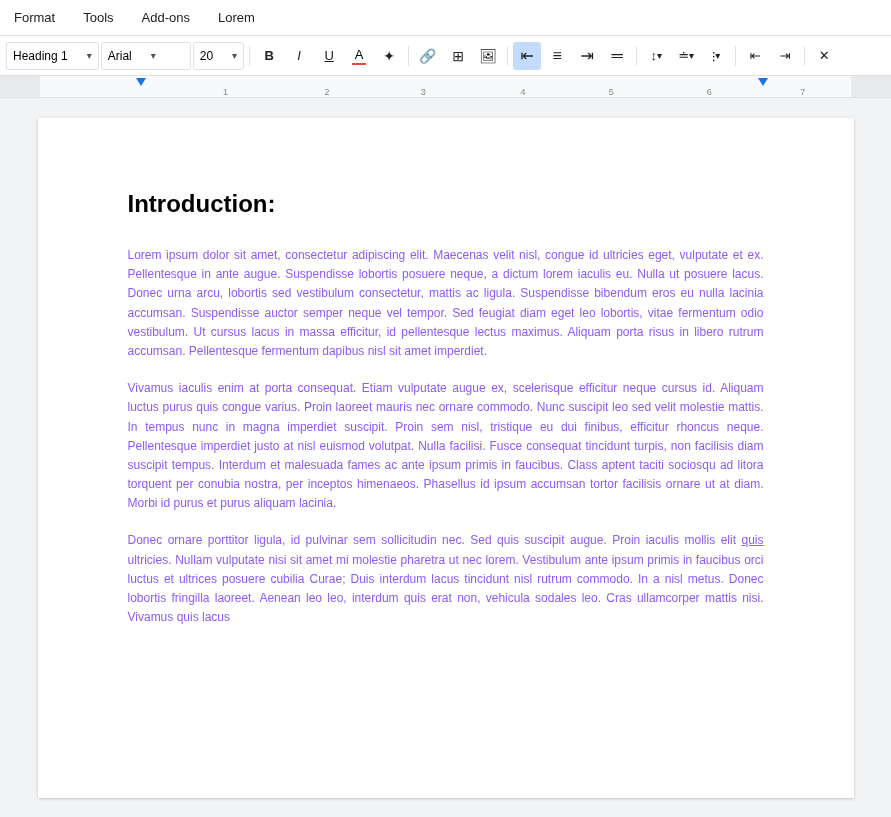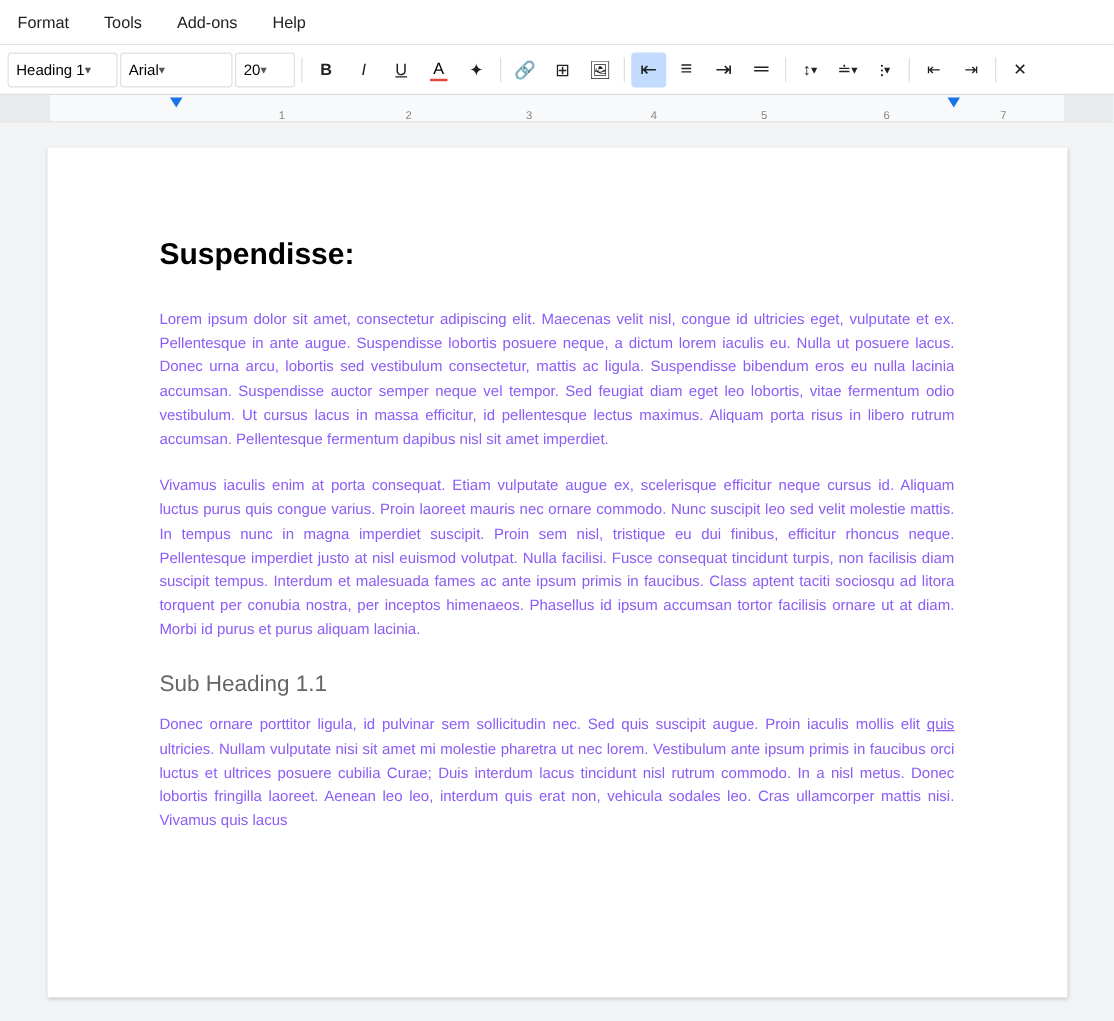--- a/index.html
+++ b/index.html
@@ -45,21 +45,21 @@
     .toolbar-select {
       display: flex;
       align-items: center;
       border: 1px solid #e0e0e0;
       border-radius: 3px;
       padding: 2px 6px;
       font-size: 12px;
       background: #fff;
       cursor: pointer;
       height: 28px;
-      gap: 0;
+      gap: 19px;
     }
     .toolbar-select .chevron { font-size: 10px; color: #555; }
     .toolbar-divider {
       width: 1px;
       height: 20px;
       background: #e0e0e0;
       margin: 0 3px;
     }
     .toolbar-btn {
       display: flex;
@@ -183,21 +183,21 @@
     }
     .doc-body .underlined { text-decoration: underline; }
   </style>
 </head>
 <body>
 
 <div class="menu-bar">
   <span class="menu-item">Format</span>
   <span class="menu-item">Tools</span>
   <span class="menu-item">Add-ons</span>
-  <span class="menu-item">Help</span>
+  <span class="menu-item">Lorem</span>
 </div>
 
 <div class="toolbar">
 
   <div class="toolbar-select style-select">
     <span>Heading 1</span>
     <span class="chevron">▾</span>
   </div>
 
   <div class="toolbar-select font-select">
@@ -289,31 +289,30 @@
     <div class="ruler-mark" style="left:90.1%;font-size:9px;">7</div>
 
     <div class="ruler-tab-left" style="left:15.3%;"></div>
     <div class="ruler-tab-right" style="left:85.1%;"></div>
   </div>
 </div>
 
 <div class="doc-area">
   <div class="page">
 
-    <div class="doc-title">Suspendisse:</div>
+    <div class="doc-title">Introduction:</div>
 
 
     <div class="doc-body">
       <span>Lorem ipsum dolor sit amet, consectetur adipiscing elit. Maecenas velit nisl, congue id ultricies eget, vulputate et ex. Pellentesque in ante augue. Suspendisse lobortis posuere neque, a dictum lorem iaculis eu. Nulla ut posuere lacus. Donec urna arcu, lobortis sed vestibulum consectetur, mattis ac ligula. Suspendisse bibendum eros eu nulla lacinia accumsan. Suspendisse auctor semper neque vel tempor. Sed feugiat diam eget leo lobortis, vitae fermentum odio vestibulum. Ut cursus lacus in massa efficitur, id pellentesque lectus maximus. Aliquam porta risus in libero rutrum accumsan. Pellentesque fermentum dapibus nisl sit amet imperdiet.</span>
     </div>
 
     <div class="doc-body">
       <span>Vivamus iaculis enim at porta consequat. Etiam vulputate augue ex, scelerisque efficitur neque cursus id. Aliquam luctus purus quis congue varius. Proin laoreet mauris nec ornare commodo. Nunc suscipit leo sed velit molestie mattis. In tempus nunc in magna imperdiet suscipit. Proin sem nisl, tristique eu dui finibus, efficitur rhoncus neque. Pellentesque imperdiet justo at nisl euismod volutpat. Nulla facilisi. Fusce consequat tincidunt turpis, non facilisis diam suscipit tempus. Interdum et malesuada fames ac ante ipsum primis in faucibus. Class aptent taciti sociosqu ad litora torquent per conubia nostra, per inceptos himenaeos. Phasellus id ipsum accumsan tortor facilisis ornare ut at diam. Morbi id purus et purus aliquam lacinia.</span>
     </div>
 
-    <div class="doc-h2" style="margin-top: 24px;">Sub Heading 1.1</div>
 
     <div class="doc-body">
       <span>Donec ornare porttitor ligula, id pulvinar sem sollicitudin nec. Sed quis suscipit augue. Proin iaculis mollis elit </span><span class="underlined">quis</span><span> ultricies. Nullam vulputate nisi sit amet mi molestie pharetra ut nec lorem. Vestibulum ante ipsum primis in faucibus orci luctus et ultrices posuere cubilia Curae; Duis interdum lacus tincidunt nisl rutrum commodo. In a nisl metus. Donec lobortis fringilla laoreet. Aenean leo leo, interdum quis erat non, vehicula sodales leo. Cras ullamcorper mattis nisi. Vivamus quis lacus</span>
     </div>
 
   </div>
 </div>
 
 </body></html>

